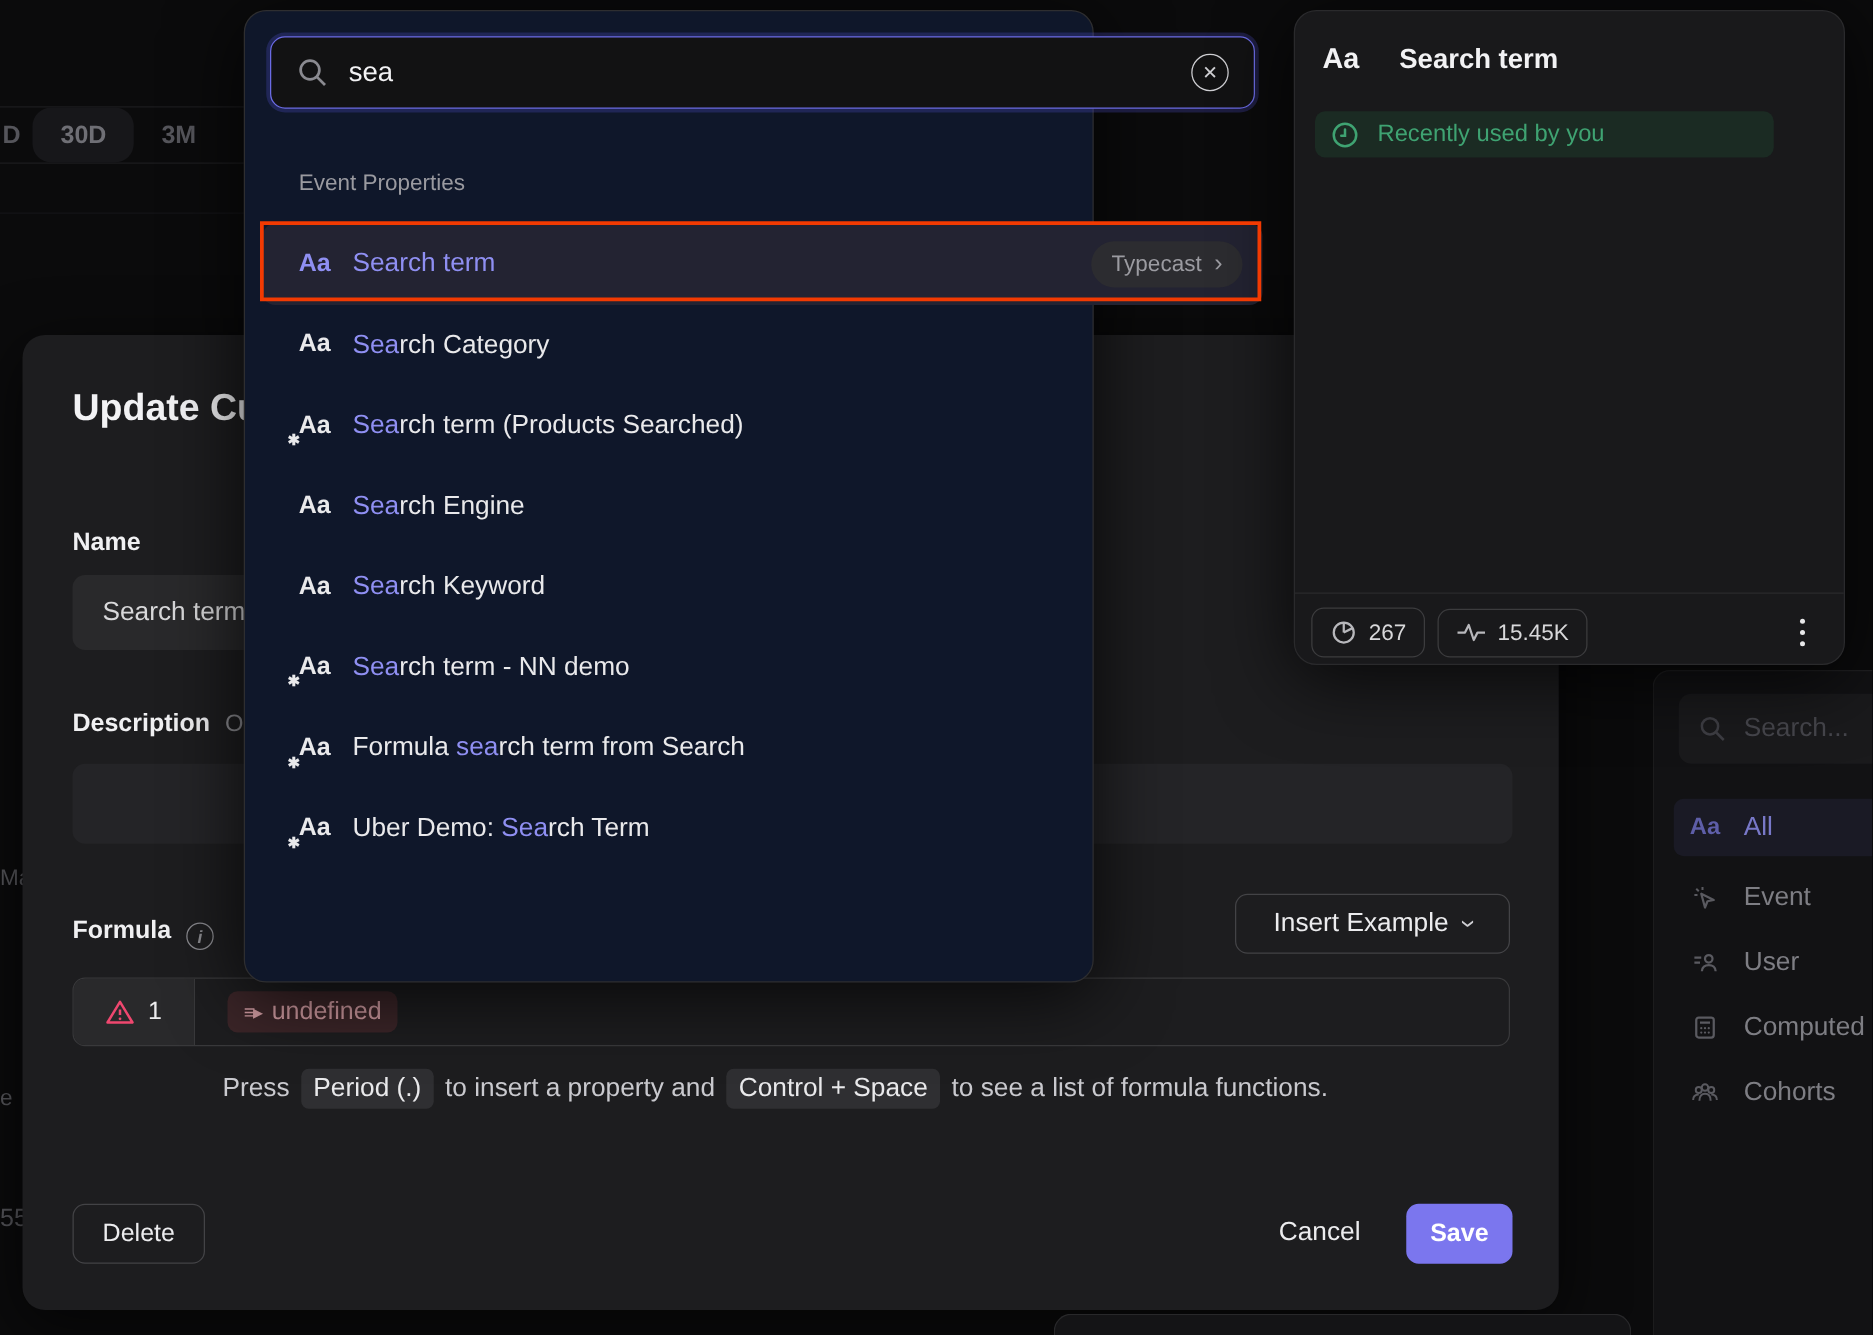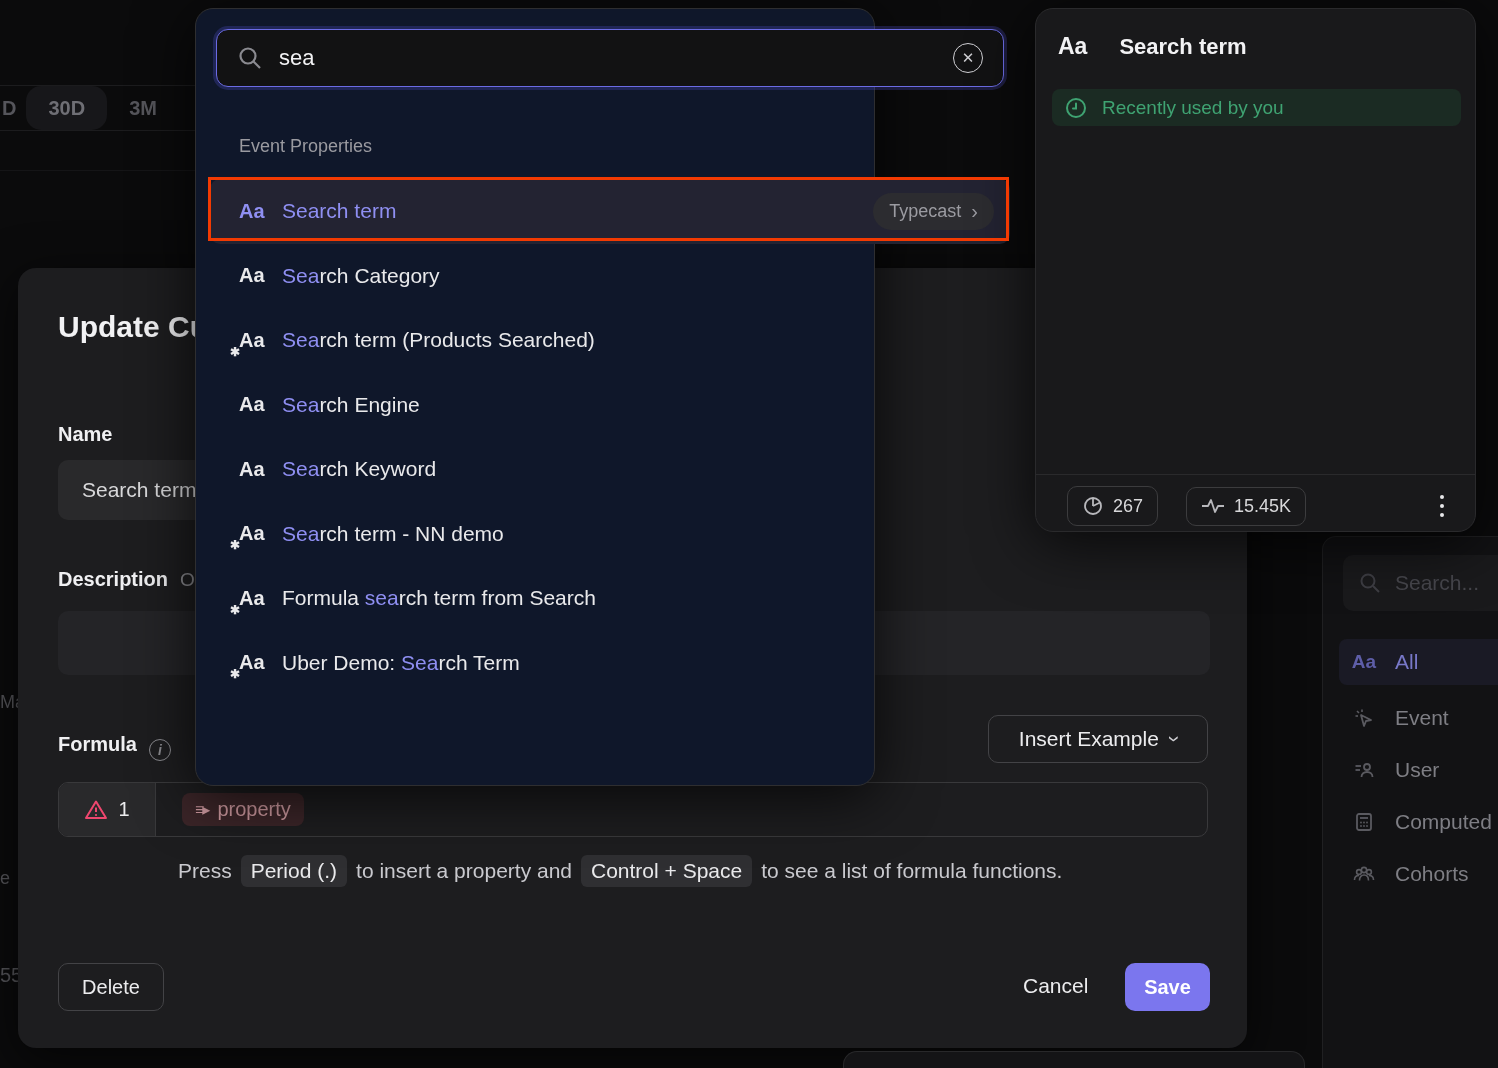--- a/index.html
+++ b/index.html
@@ -90,26 +90,26 @@
 
   
   #annotation { left:208px; top:177px; width:801px; height:64px; border:3px solid #f23a02; z-index:5; pointer-events:none; }
 
   
   #prop-panel { left:1035px; top:8px; width:441px; height:524px; background:#19191b;
     border:1px solid #2a2a2c; border-radius:18px; box-shadow:0 10px 60px rgba(0,0,0,.75); z-index:3; }
   .pp-head { position:absolute; left:22px; top:24px; display:flex; align-items:center; gap:32px; }
   .pp-aa { font-size:23px; font-weight:bold; color:#f2f2f4; }
   .pp-title { font-size:22px; font-weight:bold; color:#f2f2f4; }
-  #recent-pill { position:absolute; left:16px; top:80px; width:409px; height:37px; background:#1b2b23;
+  #recent-pill { position:absolute; left:16px; top:80px; width:367px; height:37px; background:#1b2b23;
     border-radius:8px; display:flex; align-items:center; gap:14px; padding-left:12px; color:#3fa372; font-size:19px; }
   .pp-divider { position:absolute; left:0; top:465px; width:100%; height:1px; background:#2a2a2c; }
   .pp-footer { position:absolute; left:13px; top:477px; width:415px; display:flex; align-items:center; gap:10px; }
   .stat-pill { border:1px solid #3c3c3e; border-radius:10px; padding:8px 14px; display:flex;
-    align-items:center; gap:9px; color:#d8d8da; font-size:18px; cursor:pointer;margin-left:18px; }
+    align-items:center; gap:9px; color:#d8d8da; font-size:18px; cursor:pointer; }
   .kebab { margin-left:auto; margin-right:12px; display:flex; flex-direction:column; gap:5px; cursor:pointer; padding:4px 8px; }
   .kebab i { width:4px; height:4px; border-radius:50%; background:#e8e8ea; }
 
   svg { display:block; }
 </style>
 </head>
 <body>
 
 <div id="stage">
 
@@ -217,21 +217,21 @@
           <svg width="24" height="21" viewBox="0 0 24 21">
               <path d="M12 2.5 L22 19 L2 19 Z" fill="none" stroke="#ef476f" stroke-width="2" stroke-linejoin="round"></path>
               <line x1="12" y1="8.5" x2="12" y2="13" stroke="#ef476f" stroke-width="2"></line>
               <circle cx="12" cy="16" r="1.1" fill="#ef476f"></circle>
             </svg>
         </span>
         <span>1</span>
       </div>
       <div class="undef-pill">
         <span style="font-size:16px; letter-spacing:-2px;">≡▸</span>
-        <span>property</span>
+        <span>undefined</span>
       </div>
     </div>
 
     <div class="hint">
       <span>Press</span>
       <span class="kbd">Period (.)</span>
       <span>to insert a property and</span>
       <span class="kbd">Control + Space</span>
       <span>to see a list of formula functions.</span>
     </div>

